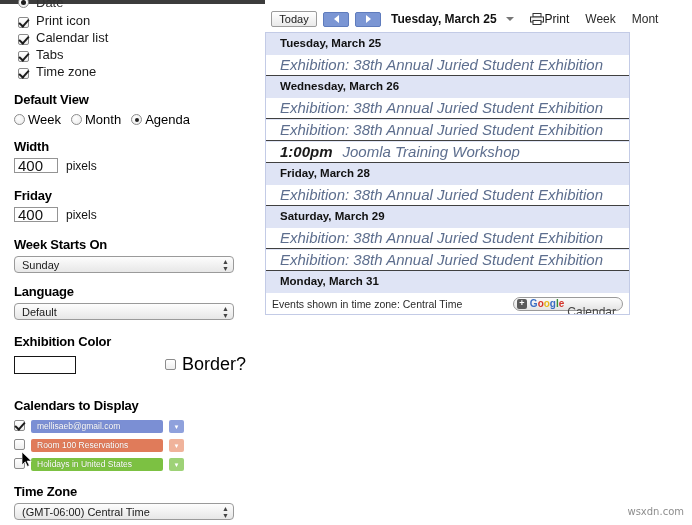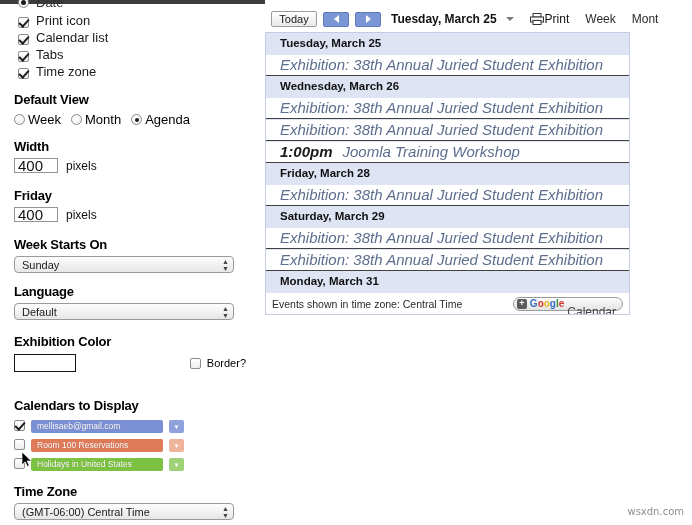--- a/index.html
+++ b/index.html
@@ -186,21 +186,21 @@
     border: 1.5px solid #161616;
     background: #ffffff;
     box-sizing: border-box;
   }
 
   .border-wrap {
     display: flex;
     align-items: center;
     gap: 6px;
   }
-  .border-wrap .lbl { font-size: 11px; }
+  .border-wrap .lbl { font-size: 18px; }
 
   
   .cal-row {
     display: flex;
     align-items: flex-start;
     gap: 6px;
     height: 15px;
     margin-bottom: 4px;
   }
   .cal-chip {

